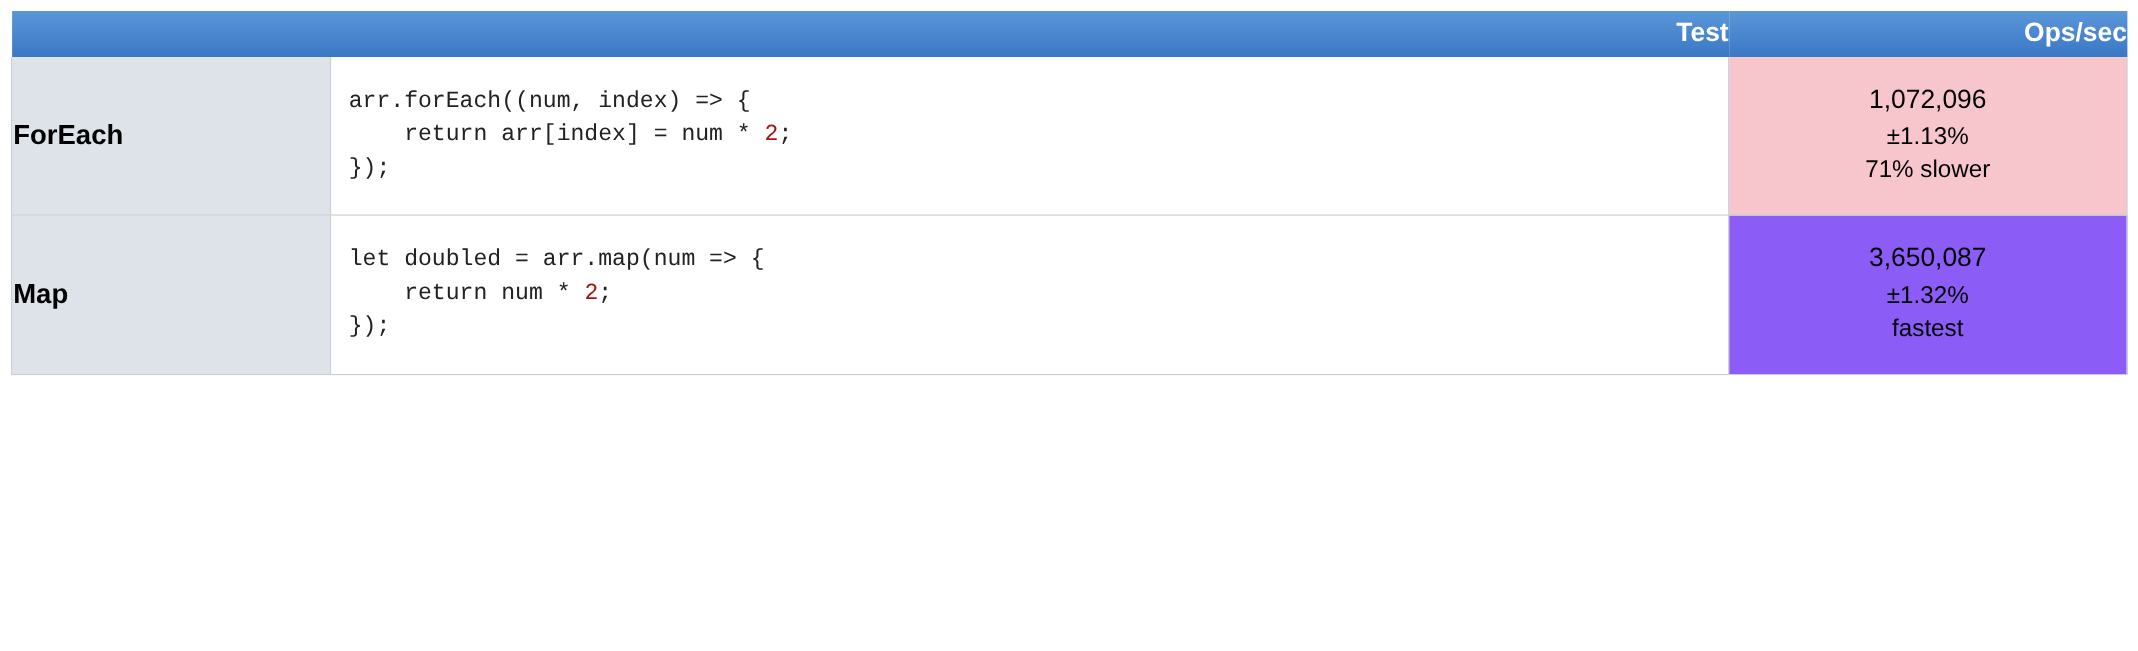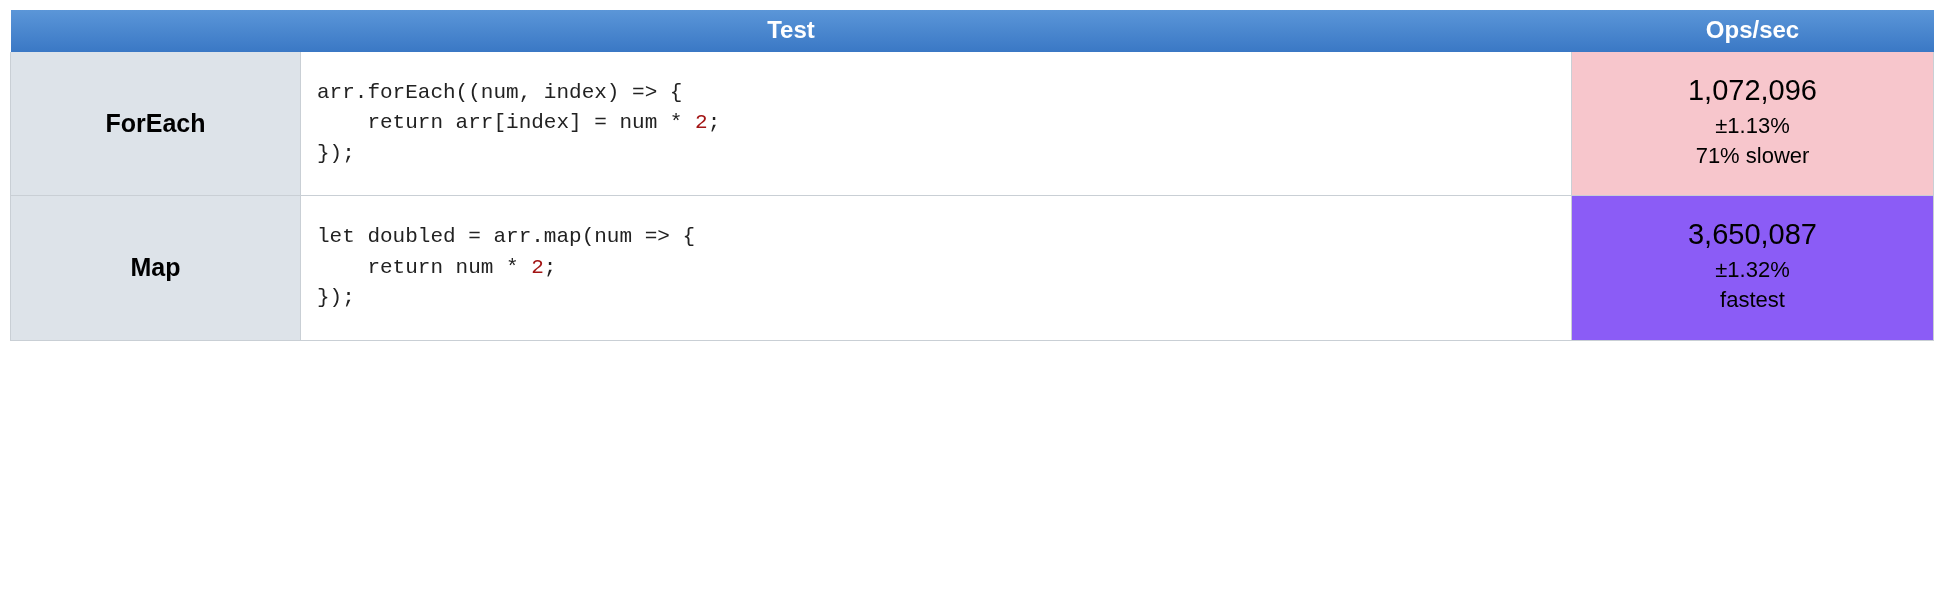--- a/index.html
+++ b/index.html
@@ -21,30 +21,30 @@
     text-align: center;
     font-weight: bold;
     color: #555;
     padding: 8px 0 10px 0;
     font-size: 25px;
   }
   .header-row td {
     background: linear-gradient(#5b96d8, #3a78c5);
     color: #fff;
     font-weight: bold;
-    text-align: center;
+    text-align: right;
     padding: 6px 0 8px 0;
     font-size: 24px;
   }
   .col-name { width: 290px; }
   .col-ops  { width: 362px; }
   td { vertical-align: middle; }
   .name-cell {
     background: #dde3e9;
-    text-align: center;
+    text-align: left;
     font-weight: bold;
     font-size: 25px;
     border: 1px solid #c9cfd5;
     border-top: none;
   }
   .code-cell {
     background: #fff;
     border: 1px solid #c9cfd5;
     border-top: none;
     border-left: none;
@@ -57,21 +57,21 @@
     margin-top: 44px;
   }
   .code-cell .num { color: #a31515; }
   .ops-cell {
     text-align: center;
     border: 1px solid #c9cfd5;
     border-top: none;
     border-left: none;
     padding: 10px 8px;
   }
-  .ops-cell .big { font-size: 29px; display: block; margin-bottom: 6px; }
+  .ops-cell .big { font-size: 24px; display: block; margin-bottom: 6px; }
   .ops-cell .small { font-size: 22px; display: block; margin-bottom: 4px; }
   .ops-red   { background: #f7c6cc; }
   .ops-green { background: #8b5cf6; }
 </style>
 </head>
 <body>
 
 <table>
   <colgroup>
     <col class="col-name">

